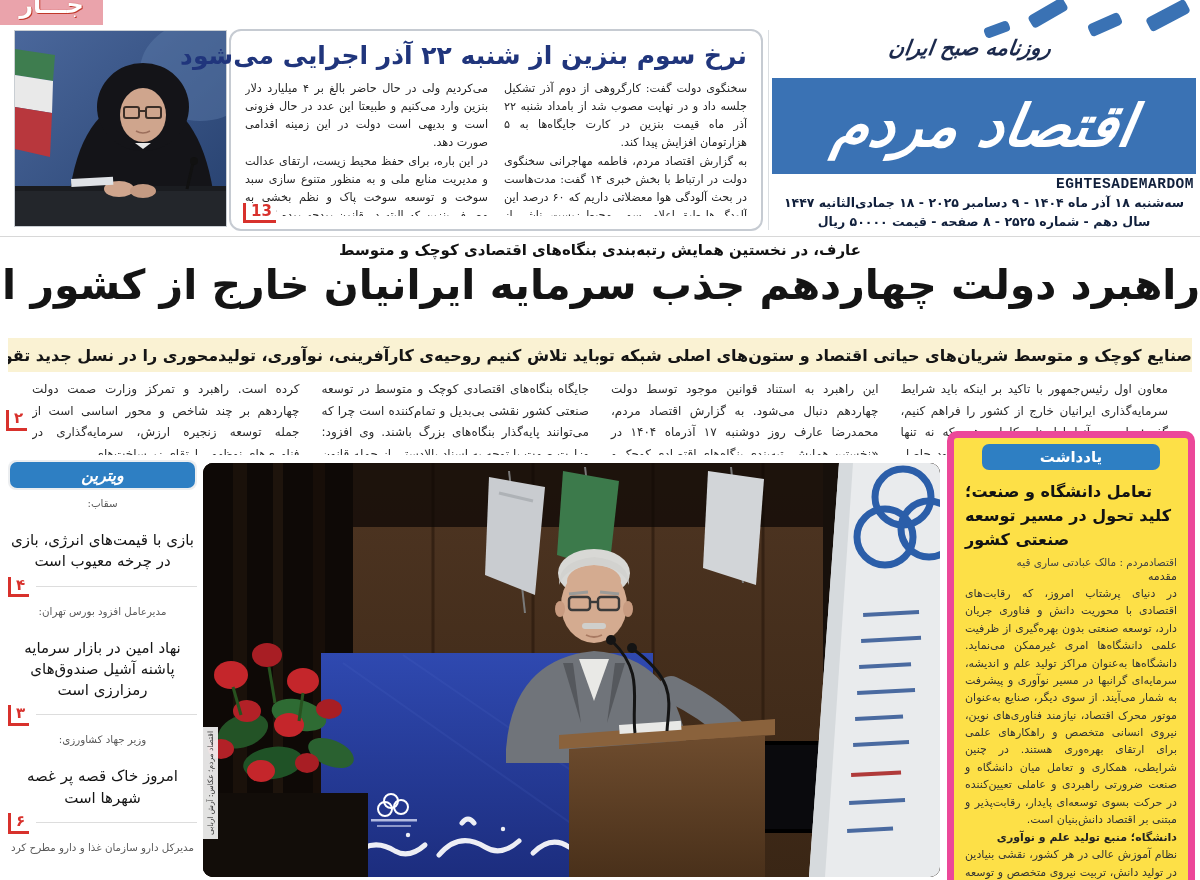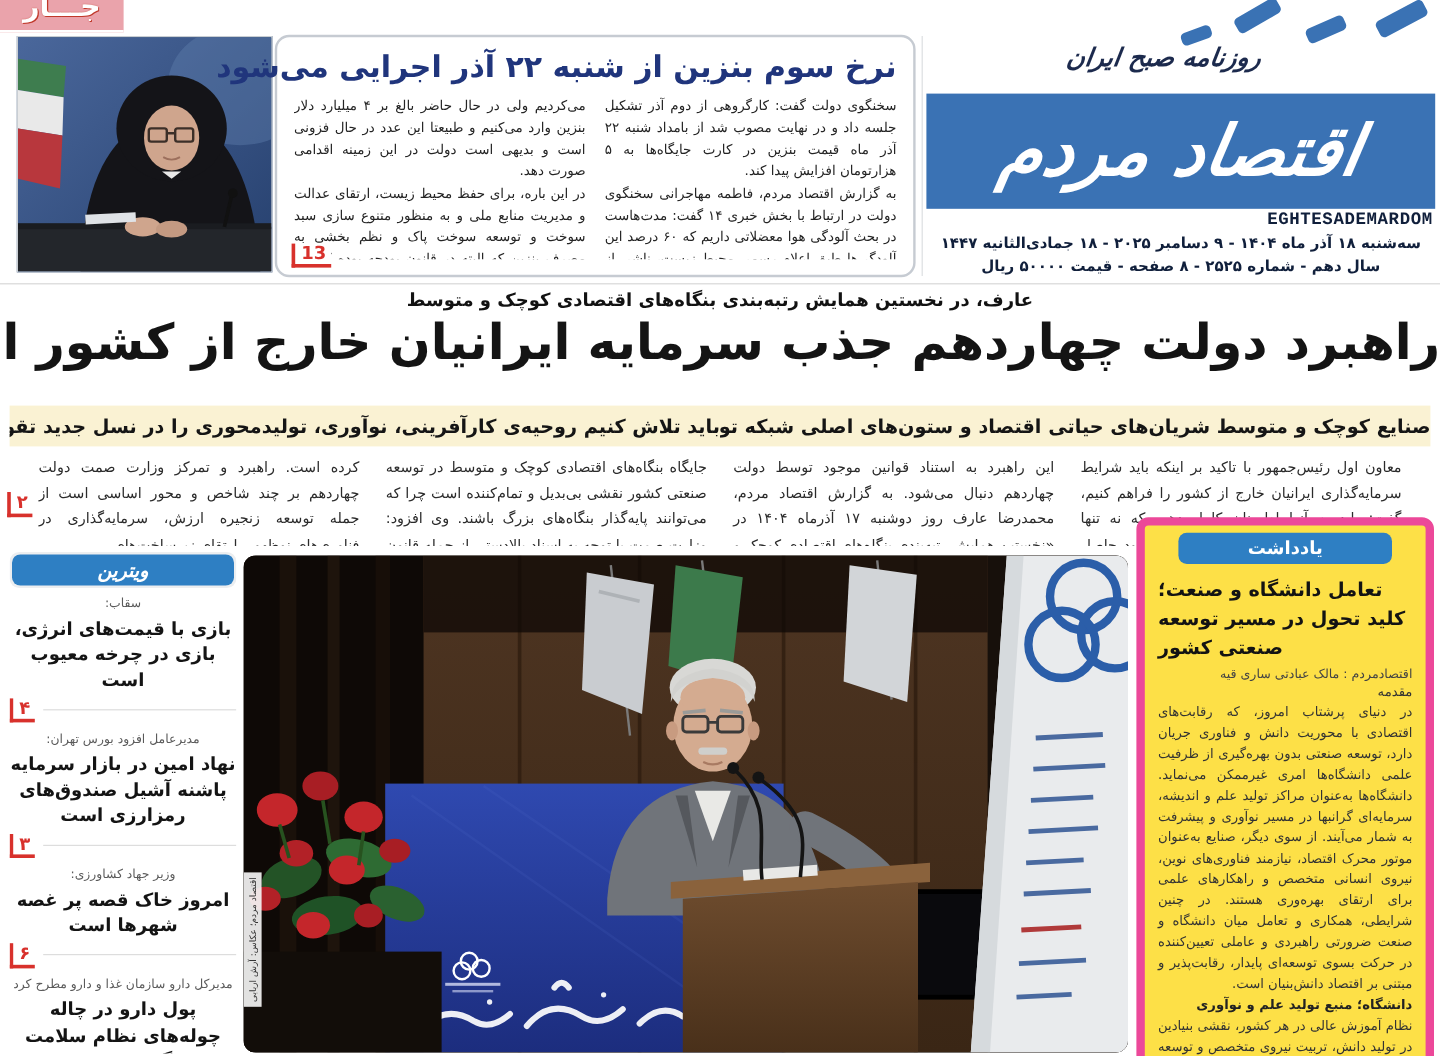--- a/index.html
+++ b/index.html
@@ -99,21 +99,21 @@
   .lead-pmarker { position:absolute; left:6px; top:410px; }
   
   .vitrine { position:absolute; left:8px; top:460px; width:189px; height:418px; overflow:hidden; }
   .vitrine-header-wrap { background:#eceef0; border-radius:8px; padding:2px; }
   .vitrine-header {
     background:#2e7fc3; border-radius:7px; height:26px; display:flex;
     align-items:center; justify-content:center; color:#fff; font-size:16px; font-weight:bold;font-style:italic;
   }
   .v-item { padding-top:7px; }
   .v-kicker { text-align:center; font-size:10.3px; color:#5a5a5a; min-height:13px; }
-  .v-title { text-align:center; font-size:15px; font-weight:bold; color:#141414; line-height:1.42; margin-top:4px; }
+  .v-title { text-align:center; font-size:15px; font-weight:normal; color:#141414; line-height:1.42; margin-top:20px; }
   .marker-row { position:relative; height:21px; margin-top:4px; }
   .marker-row::before { content:""; position:absolute; left:28px; right:0; top:9px; border-top:1px solid #ddd; }
   .marker-row .pmarker { position:absolute; left:0; top:0; background:transparent; }
   
   .photo-main {
     position:absolute; left:203px; top:463px; width:737px; height:414px;
     border-radius:10px; overflow:hidden; background:#17100b;
   }
   .photo-caption {
     position:absolute; left:0; bottom:38px; width:15px; height:112px;

